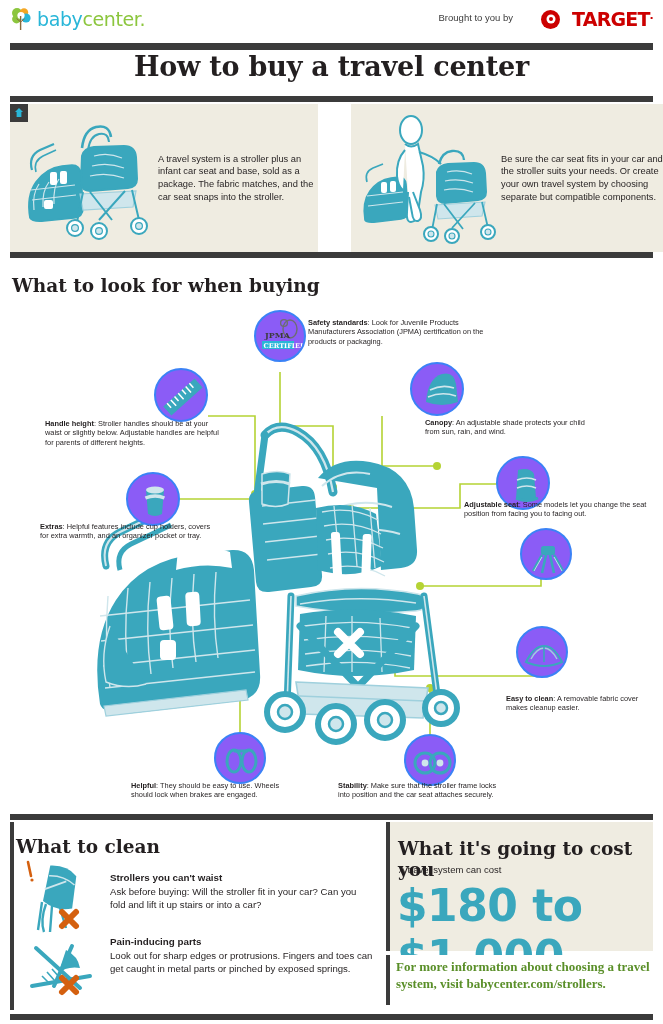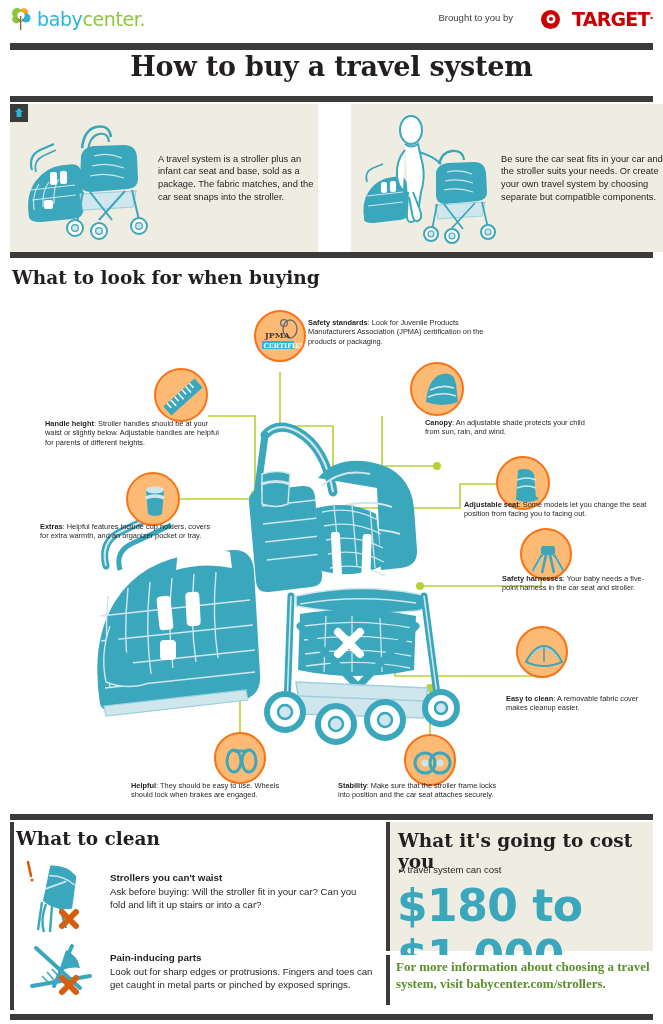--- a/index.html
+++ b/index.html
@@ -41,29 +41,29 @@
   .panel.right{width:321px;margin-left:29px;}
   .panel p{margin:0;font-size:9.3px;line-height:12.6px;color:#231f20;width:160px;}
   .panel.left p{margin-left:148px;}
   .panel.right p{margin-left:150px;width:165px;}
   .corner-tab{position:absolute;left:0;top:0;width:18px;height:18px;background:#3b3b3b;}
   .corner-tab:after{content:"";position:absolute;left:5px;top:4px;width:8px;height:9px;background:#29b6d8;
     clip-path:polygon(50% 0,100% 45%,80% 45%,80% 100%,20% 100%,20% 45%,0 45%);}
   .panel-art{position:absolute;left:10px;top:8px;width:135px;height:132px;}
 
   
-  .sec-head{font-family:"DejaVu Serif", serif;font-weight:bold;font-size:18.5px;color:#231f20;}
+  .sec-head{font-family:"DejaVu Serif", serif;font-weight:bold;font-size:18.5px;color:#231f20;margin-top:8px;}
   .look-head{position:absolute;left:12px;top:267px;}
 
   .diagram{position:absolute;left:0;top:296px;width:663px;height:520px;}
 
   .cal-text{position:absolute;font-size:7.4px;line-height:9.4px;color:#231f20;}
   .cal-text b{font-weight:bold;}
 
-  .circ{position:absolute;border:2px solid #f97316;border-radius:50%;background:#fdba74;
+  .circ{position:absolute;border:2px solid #3b82f6;border-radius:50%;background:#8b5cf6;
         box-sizing:border-box;overflow:hidden;}
 
   
   .avoid-box{position:absolute;left:10px;top:822px;width:370px;height:188px;background:#fff;
     border-left:4px solid #3b3b3b;box-sizing:border-box;}
   .avoid-head{position:absolute;left:16px;top:828px;}
   .avoid-item{position:absolute;font-size:9.6px;line-height:12.8px;}
   .avoid-item b{display:block;font-size:9.8px;margin-bottom:1px;}
   .cost-box{position:absolute;left:386px;top:822px;width:267px;height:129px;background:#efece1;
     border-left:4px solid #3b3b3b;box-sizing:border-box;}
@@ -105,21 +105,21 @@
 
     <div class="tagline">Brought to you by</div>
     <div class="target-logo">
       <span class="bullseye"></span>
       <span class="target-word"><span>TARGET</span><span style="font-size:11px;vertical-align:super;">.</span></span>
     </div>
   </div>
 
   <div class="rule-dark" style="top:43px;"></div>
 
-  <div class="maintitle">How to buy a travel system</div>
+  <div class="maintitle">How to buy a travel center</div>
 
   <div class="rule-dark" style="top:96px;height:6px;"></div>
 
   <div class="intro-wrap">
 
     <div class="panel left">
       <div class="corner-tab"></div>
       <div class="panel-art">
         <svg width="135" height="132" viewBox="0 0 135 132">
           <g fill="none" stroke="#3aa7bd" stroke-width="1.6">
@@ -390,23 +390,20 @@
       <svg width="52" height="52" viewBox="0 0 52 52">
         <rect x="19" y="16" width="14" height="9" rx="2.5" fill="#3aa7bd"></rect>
         <g stroke="#3aa7bd" stroke-width="2.6" fill="none">
           <path d="M20 25 l-9 16 M24 25 l-4 18 M28 25 l4 18 M32 25 l9 16"></path>
         </g>
         <g stroke="#cfe6ec" stroke-width="0.9" fill="none">
           <path d="M20 27 l-8 14 M32 27 l8 14"></path>
         </g>
       </svg>
     </div>
-    <div class="cal-text" style="left:502px;top:278px;width:150px;">
-      <b>Safety harnesses</b><span>: Your baby needs a five-point harness in the car seat and stroller.</span>
-    </div>
 
     <div class="circ" style="left:516px;top:330px;width:52px;height:52px;">
       <svg width="52" height="52" viewBox="0 0 52 52">
         <path d="M8 34 q8 -16 18 -16 q10 0 18 16 q-18 8 -36 0z" fill="none" stroke="#3aa7bd" stroke-width="2"></path>
         <path d="M13 31 q6 -11 13 -11 q7 0 13 11" fill="none" stroke="#9fd0dd" stroke-width="1.4"></path>
         <path d="M26 18 l0 16" stroke="#3aa7bd" stroke-width="1.6" fill="none"></path>
       </svg>
     </div>
     <div class="cal-text" style="left:506px;top:398px;width:155px;">
       <b>Easy to clean</b><span>: A removable fabric cover makes cleanup easier.</span>
@@ -473,21 +470,21 @@
       </g>
       <path d="M38 12 q12 6 14 18 q-14 -2 -22 6z" fill="#3aa7bd"></path>
       <g stroke="#3aa7bd" stroke-width="1.6" fill="none">
         <path d="M14 38 l8 8 M19 34 l8 9 M24 31 l8 9"></path>
       </g>
       <g stroke="#d4600f" stroke-width="6" stroke-linecap="round">
         <path d="M34 40 l14 14 M48 40 l-14 14"></path>
       </g>
     </svg>
   </div>
-  <div class="avoid-item" style="left:110px;top:936px;width:265px;margin-top:16px;">
+  <div class="avoid-item" style="left:110px;top:936px;width:265px;">
     <b>Pain-inducing parts</b>
     <span>Look out for sharp edges or protrusions. Fingers and toes can get caught in metal parts or pinched by exposed springs.</span>
   </div>
 
   <div class="cost-box"></div>
   <div class="sec-head cost-head">What it's going to cost you</div>
   <div class="cost-sub">A travel system can cost</div>
   <div class="cost-big">$180 to $1,000</div>
 
   <div class="more-box"></div>

